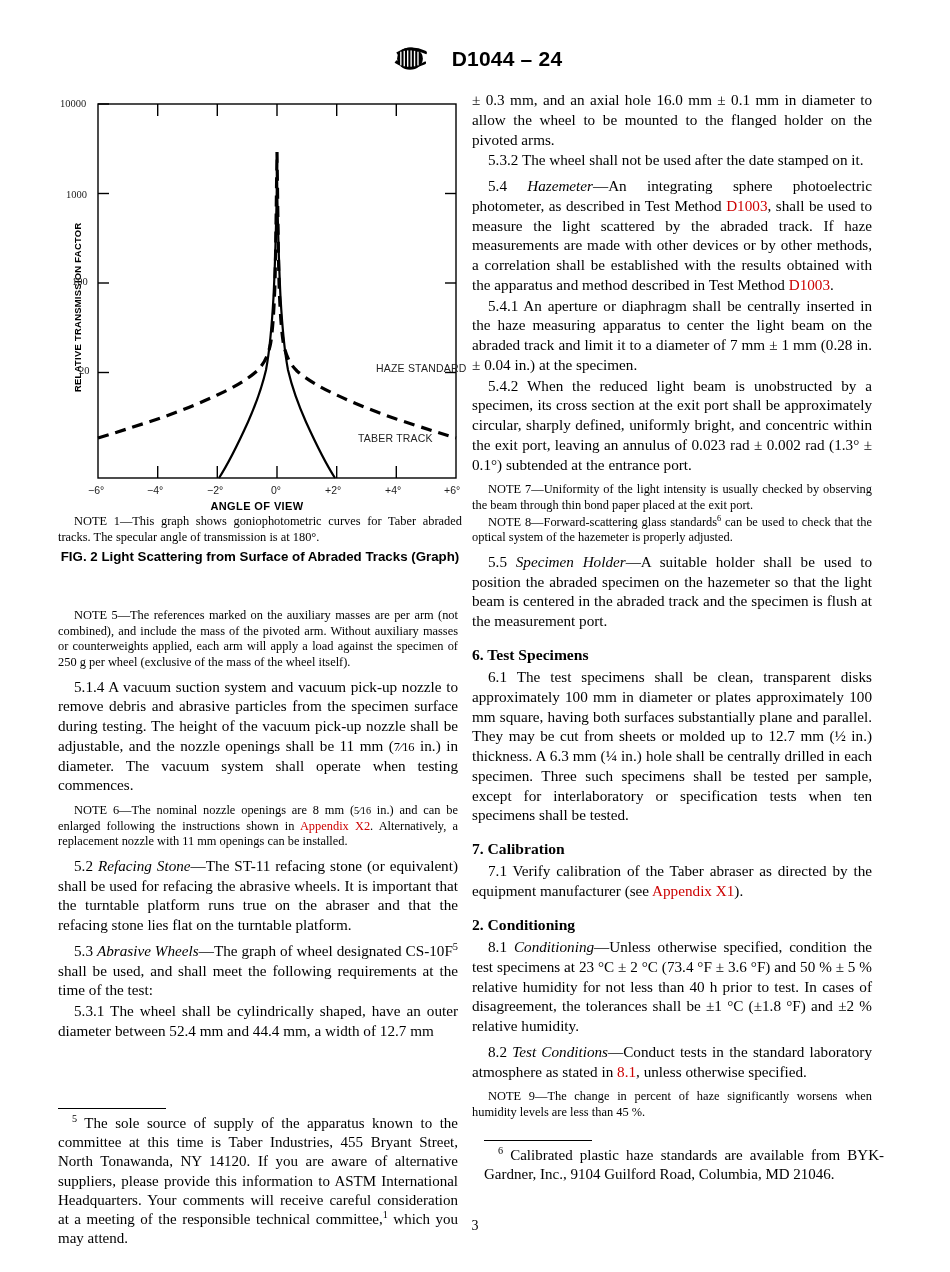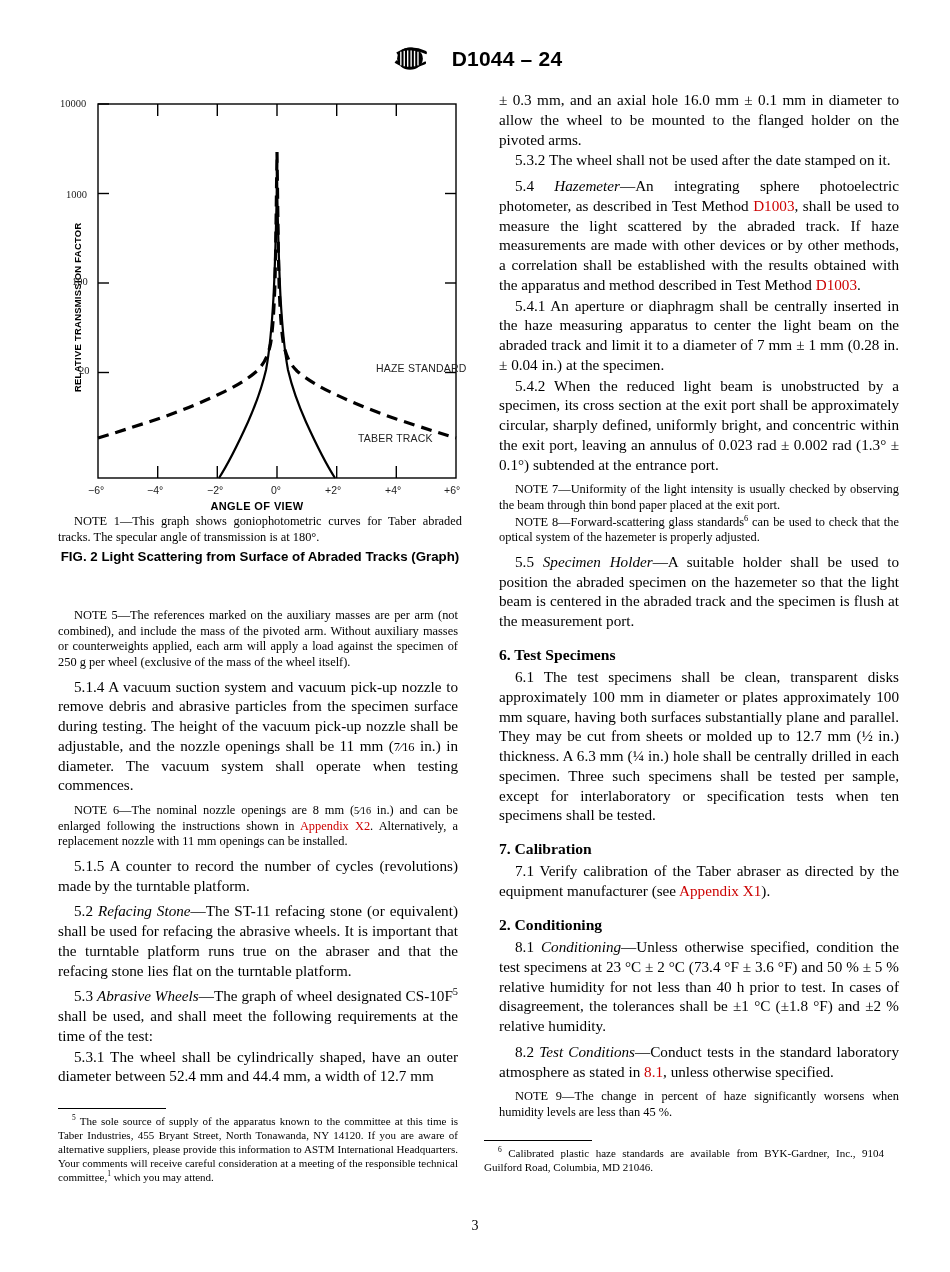--- a/index.html
+++ b/index.html
@@ -24,21 +24,21 @@
     font-weight: bold; font-size: 21px; letter-spacing: .2px;
   }
 
   
   .col {
     position: absolute; top: 90px; width: 400px;
     text-align: justify;
     font-size: 15.2px; line-height: 1.30;
   }
   .col-left  { left: 58px; }
-  .col-right { left: 499px; }
+  .col-right { left: 472px; }
 
   p { margin: 0; }
   p.para { text-indent: 16px; margin-top: 6px; }
   p.cont { text-indent: 0; }
   p.tight { text-indent: 16px; margin-top: 1px; }
 
   .note {
     font-size: 12.4px; line-height: 1.26;
     text-indent: 16px; text-align: justify;
     margin-top: 8px;
@@ -52,21 +52,21 @@
   }
   .ital { font-style: italic; }
   .link { color: #cc0000; }
   sup { font-size: .68em; vertical-align: super; line-height: 0; }
 
   .frac { font-size: .82em; }
 
   
   .footnote-block {
     position: absolute; width: 400px;
-    font-size: 11px; line-height: 1.28; text-align: justify;
+    font-size: 15px; line-height: 1.28; text-align: justify;
   }
   .fn-rule {
     width: 108px; height: 0; border-top: 1px solid #000;
     margin-bottom: 5px;
   }
   .fn-text { text-indent: 14px; }
   #footnote-left  { left: 58px;  top: 1108px; }
   #footnote-right { left: 484px; top: 1140px; }
 
   
@@ -213,21 +213,20 @@
 </div>
 
 <div class="col col-left" style="top:600px;">
 
   <div class="note"><span class="smallcaps">NOTE</span> <span>5</span><span>—The references marked on the auxiliary masses are per arm (not combined), and include the mass of the pivoted arm. Without auxiliary masses or counterweights applied, each arm will apply a load against the specimen of 250 g per wheel (exclusive of the mass of the wheel itself).</span></div>
 
   <p class="para"><span>5.1.4  A vacuum suction system and vacuum pick-up nozzle to remove debris and abrasive particles from the specimen surface during testing. The height of the vacuum pick-up nozzle shall be adjustable, and the nozzle openings shall be 11 mm (</span><span class="frac">7⁄16</span><span> in.) in diameter. The vacuum system shall operate when testing commences.</span></p>
 
   <div class="note"><span class="smallcaps">NOTE</span> <span>6</span><span>—The nominal nozzle openings are 8 mm (</span><span class="frac">5⁄16</span><span> in.) and can be enlarged following the instructions shown in </span><span class="link">Appendix X2</span><span>. Alternatively, a replacement nozzle with 11 mm openings can be installed.</span></div>
 
-  <p class="para">5.1.5  A counter to record the number of cycles (revolutions) made by the turntable platform.</p>
 
   <p class="para"><span>5.2 </span><span class="ital">Refacing Stone</span><span>—The ST-11 refacing stone (or equivalent) shall be used for refacing the abrasive wheels. It is important that the turntable platform runs true on the abraser and that the refacing stone lies flat on the turntable platform.</span></p>
 
   <p class="para"><span>5.3 </span><span class="ital">Abrasive Wheels</span><span>—The graph of wheel designated CS-10F</span><sup>5</sup><span> shall be used, and shall meet the following requirements at the time of the test:</span></p>
 
   <p class="tight">5.3.1  The wheel shall be cylindrically shaped, have an outer diameter between 52.4 mm and 44.4 mm, a width of 12.7 mm</p>
 </div>
 
 <div class="col col-right">
 

